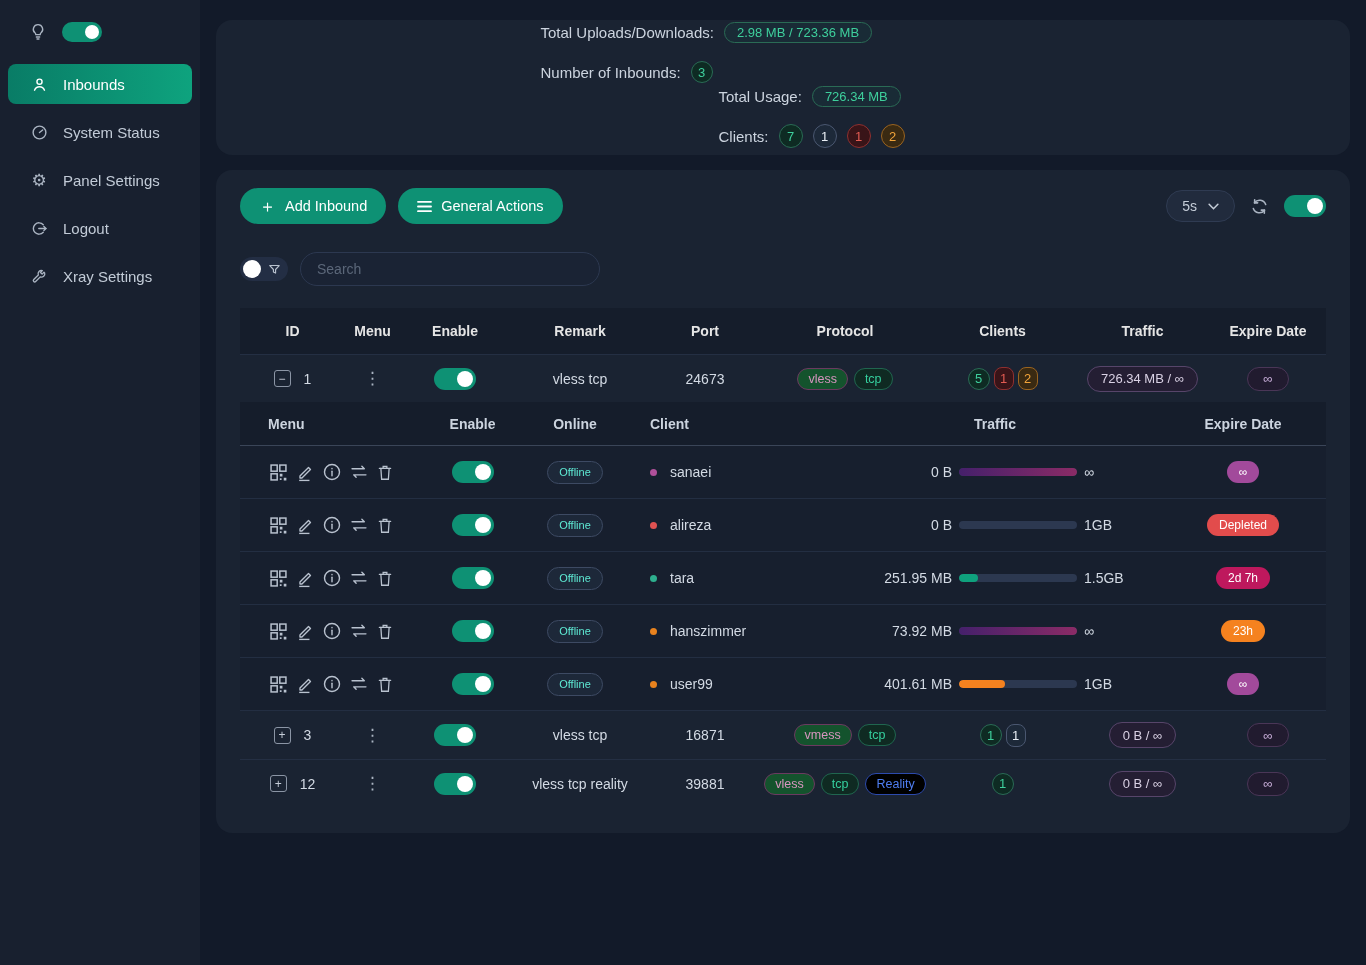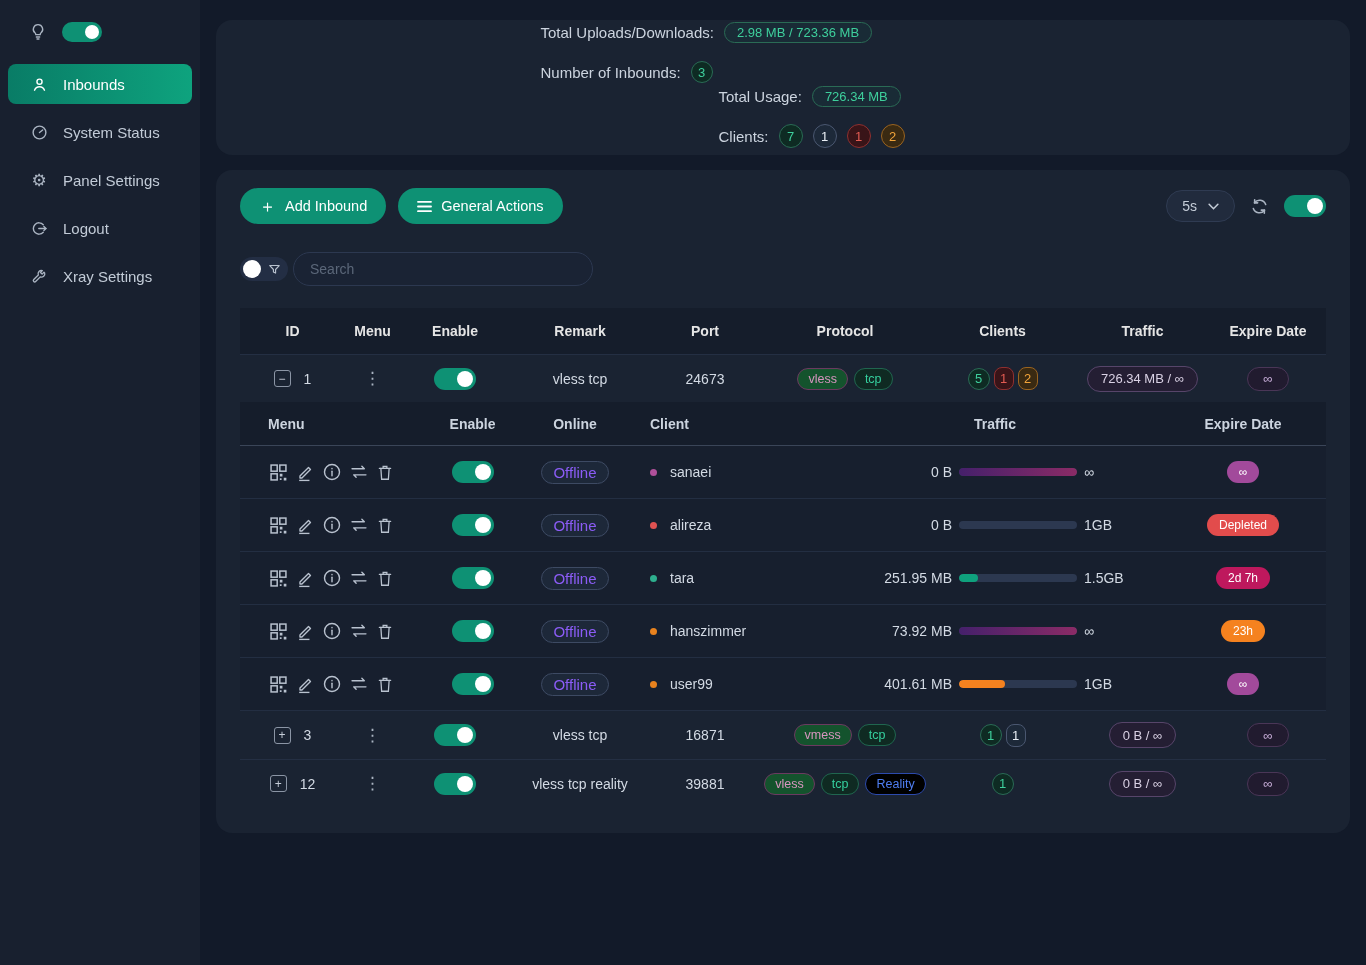--- a/index.html
+++ b/index.html
@@ -40,21 +40,21 @@
   .cb.s22 { width:22px; height:22px; }
 
   .card { margin:15px 16px 0; background:#1a2332; border-radius:16px; padding:18px 24px 26px; }
 
   .toolbar { display:flex; align-items:center; gap:12px; }
   .btn-teal { display:flex; align-items:center; gap:9px; height:36px; padding:0 19px; border-radius:18px; background:#0e9174; color:#ffffff; font-size:14.5px; border:none; cursor:pointer; font-family:inherit; }
   .toolbar-right { margin-left:auto; display:flex; align-items:center; gap:15px; }
   .select-pill { display:flex; align-items:center; gap:11px; height:32px; padding:0 15px; border-radius:16px; background:#212b3d; border:1px solid #2f3b52; color:#c5cdd8; font-size:14px; cursor:pointer; }
   .refresh { color:#aab4c2; display:flex; cursor:pointer; }
 
-  .search-row { margin-top:28px; display:flex; align-items:center; gap:5px; }
+  .search-row { margin-top:28px; display:flex; align-items:center; gap:12px; }
   .search-input { width:300px; height:34px; border-radius:17px; background:#1a2334; border:1px solid #2c3850; color:#cfd6e0; padding:0 16px; font-size:14px; outline:none; font-family:inherit; }
   .search-input::placeholder { color:#5b6779; }
 
   
   .table { margin-top:22px; }
   .t-grid { display:grid; grid-template-columns:105px 55px 110px 140px 110px 170px 145px 135px 1fr; align-items:center; }
   .t-head { height:46px; background:#151d2b; color:#e5e5e5; font-weight:700; font-size:14px; }
   .t-head > div { text-align:center; }
   .t-row { height:48px; border-top:1px solid #242f43; color:#d3dae4; font-size:14px; }
   .c { display:flex; align-items:center; justify-content:center; }
@@ -74,21 +74,21 @@
   .subtable { background:#171f2e; }
   .s-grid { display:grid; grid-template-columns:170px 125px 80px 215px 330px 1fr; align-items:center; }
   .s-head { height:44px; background:#151d2b; color:#ccd4df; font-weight:700; font-size:14px; border-bottom:1px solid #3a4558; }
   .s-head .h-menu, .s-row .menu-cell { padding-left:28px; }
   .s-head .h-client { padding-left:35px; }
   .s-head > div { text-align:center; }
   .s-head .h-menu, .s-head .h-client { text-align:left; }
   .s-row { height:53px; border-bottom:1px solid #232e42; color:#d3dae4; font-size:14px; }
   .menu-cell { display:flex; align-items:center; gap:7px; color:#b9c2cf; }
   .menu-cell .aicon { display:flex; cursor:pointer; }
-  .offline-badge { height:23px; padding:0 11px; border-radius:12px; border:1px solid #3d4a63; background:#1d2839; color:#8b5cf6; font-size:15px; display:flex; align-items:center; }
+  .offline-badge { height:23px; padding:0 11px; border-radius:12px; border:1px solid #3d4a63; background:#1d2839; color:#5eead4; font-size:11px; display:flex; align-items:center; }
   .client-cell { display:flex; align-items:center; gap:13px; padding-left:35px; }
   .dot { width:7px; height:7px; border-radius:50%; }
   .traffic-cell { display:flex; align-items:center; justify-content:center; }
   .traffic-cell .used { min-width:86px; text-align:right; }
   .bar { width:118px; height:8px; border-radius:4px; background:#2c3850; margin:0 7px; overflow:hidden; }
   .bar-fill { height:100%; border-radius:4px; }
   .limit { min-width:40px; text-align:left; font-size:14px; }
   .pill-fill { height:22px; min-width:26px; padding:0 12px; border-radius:11px; color:#ffffff; font-size:12px; display:flex; align-items:center; justify-content:center; }
 </style>
 </head>

